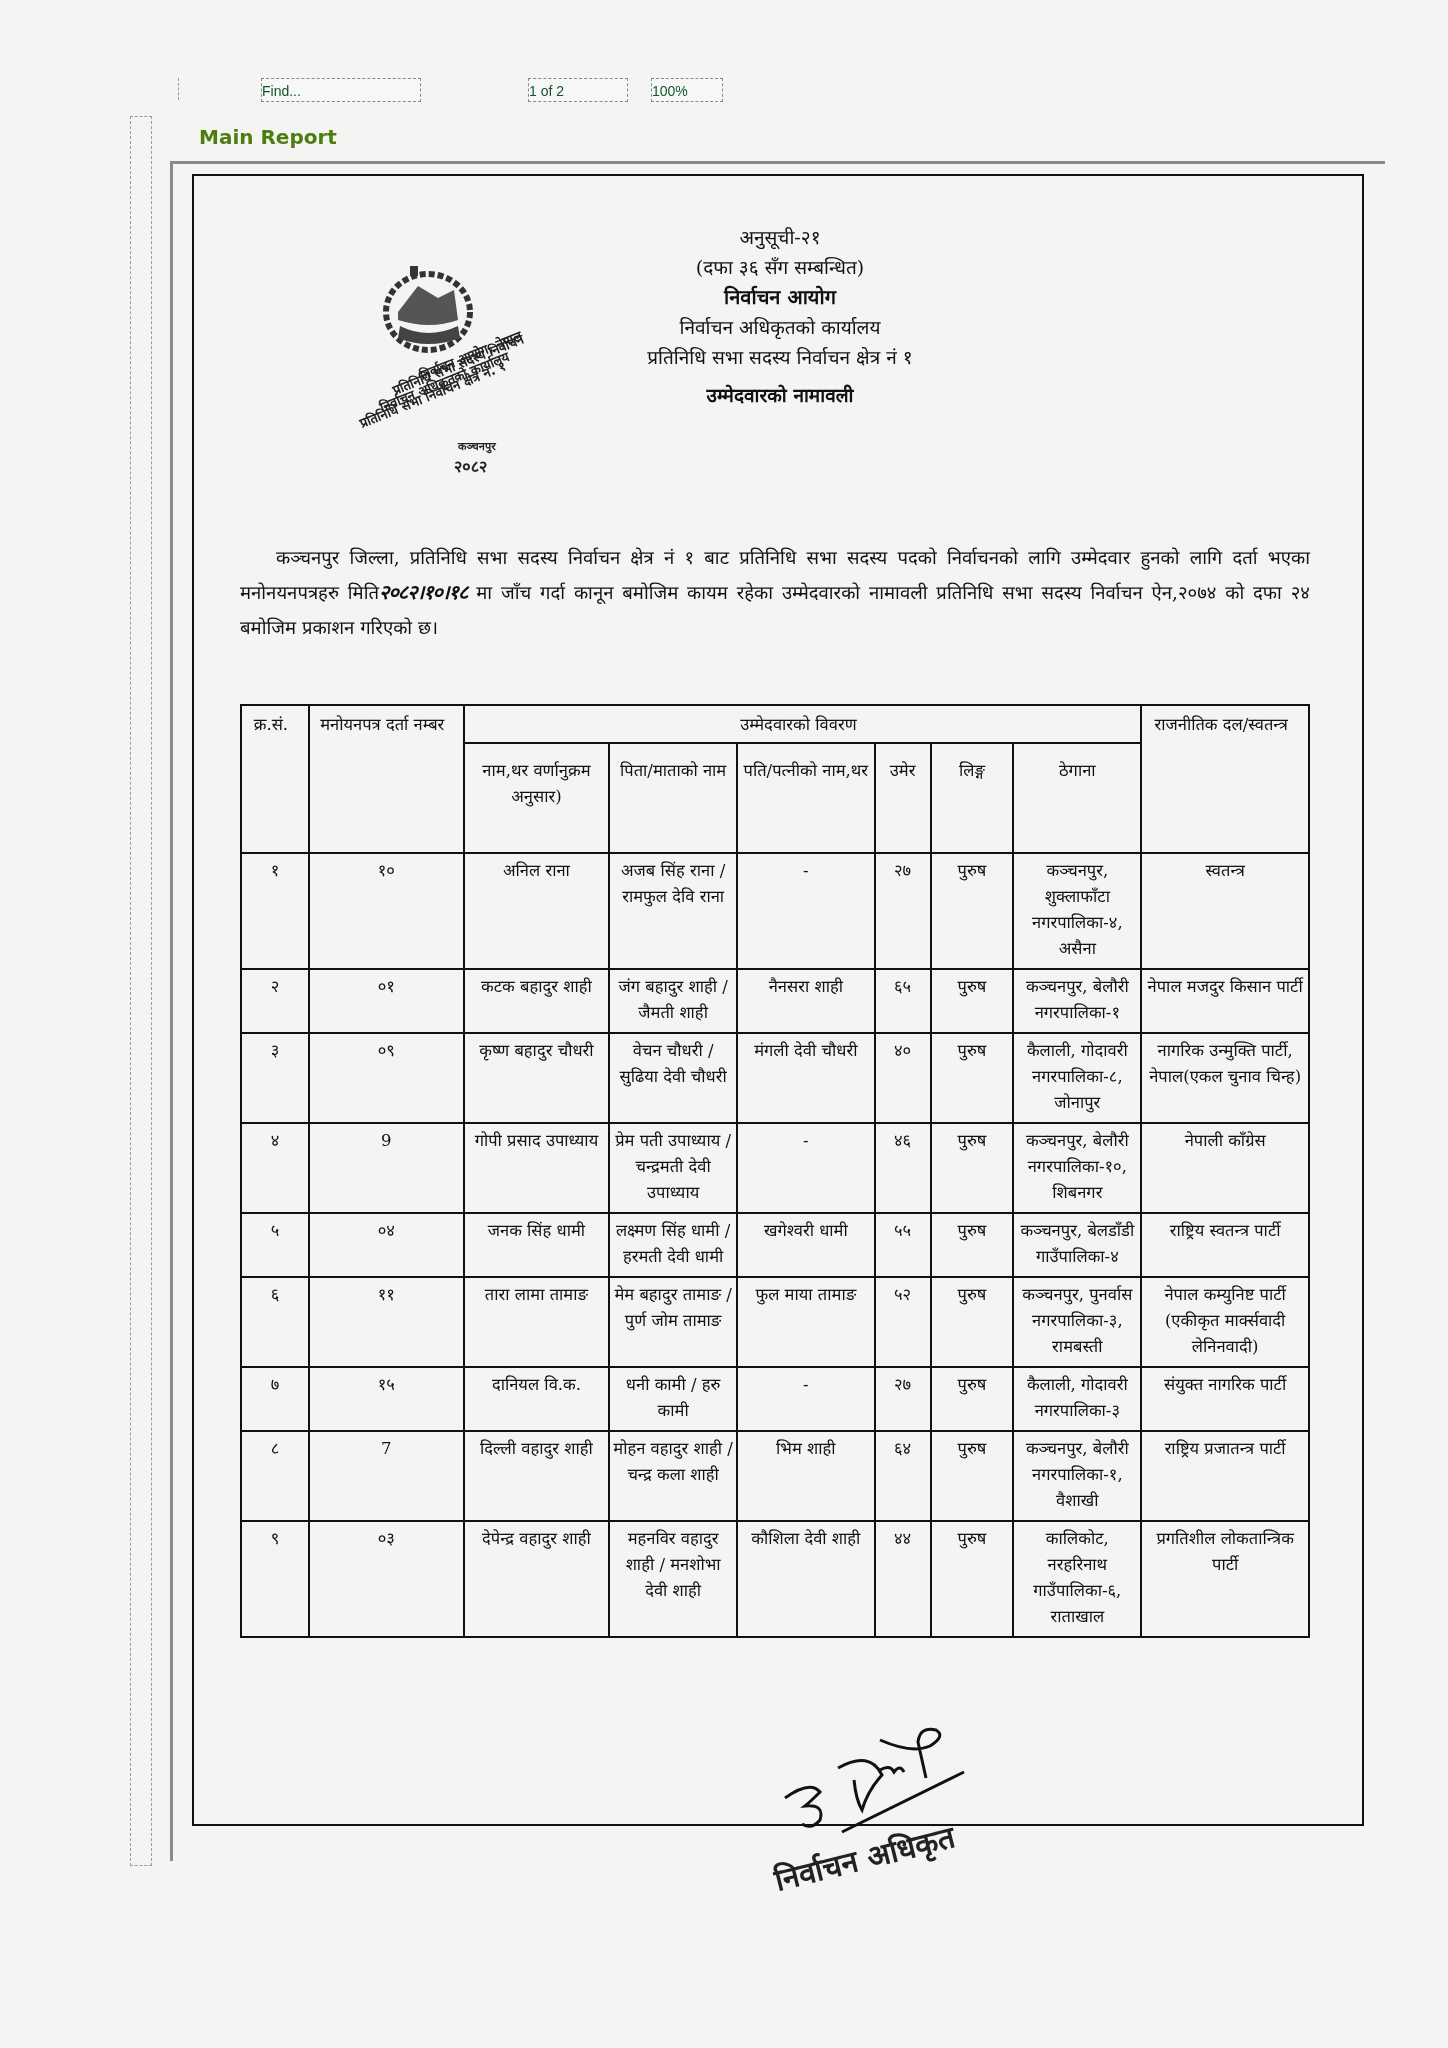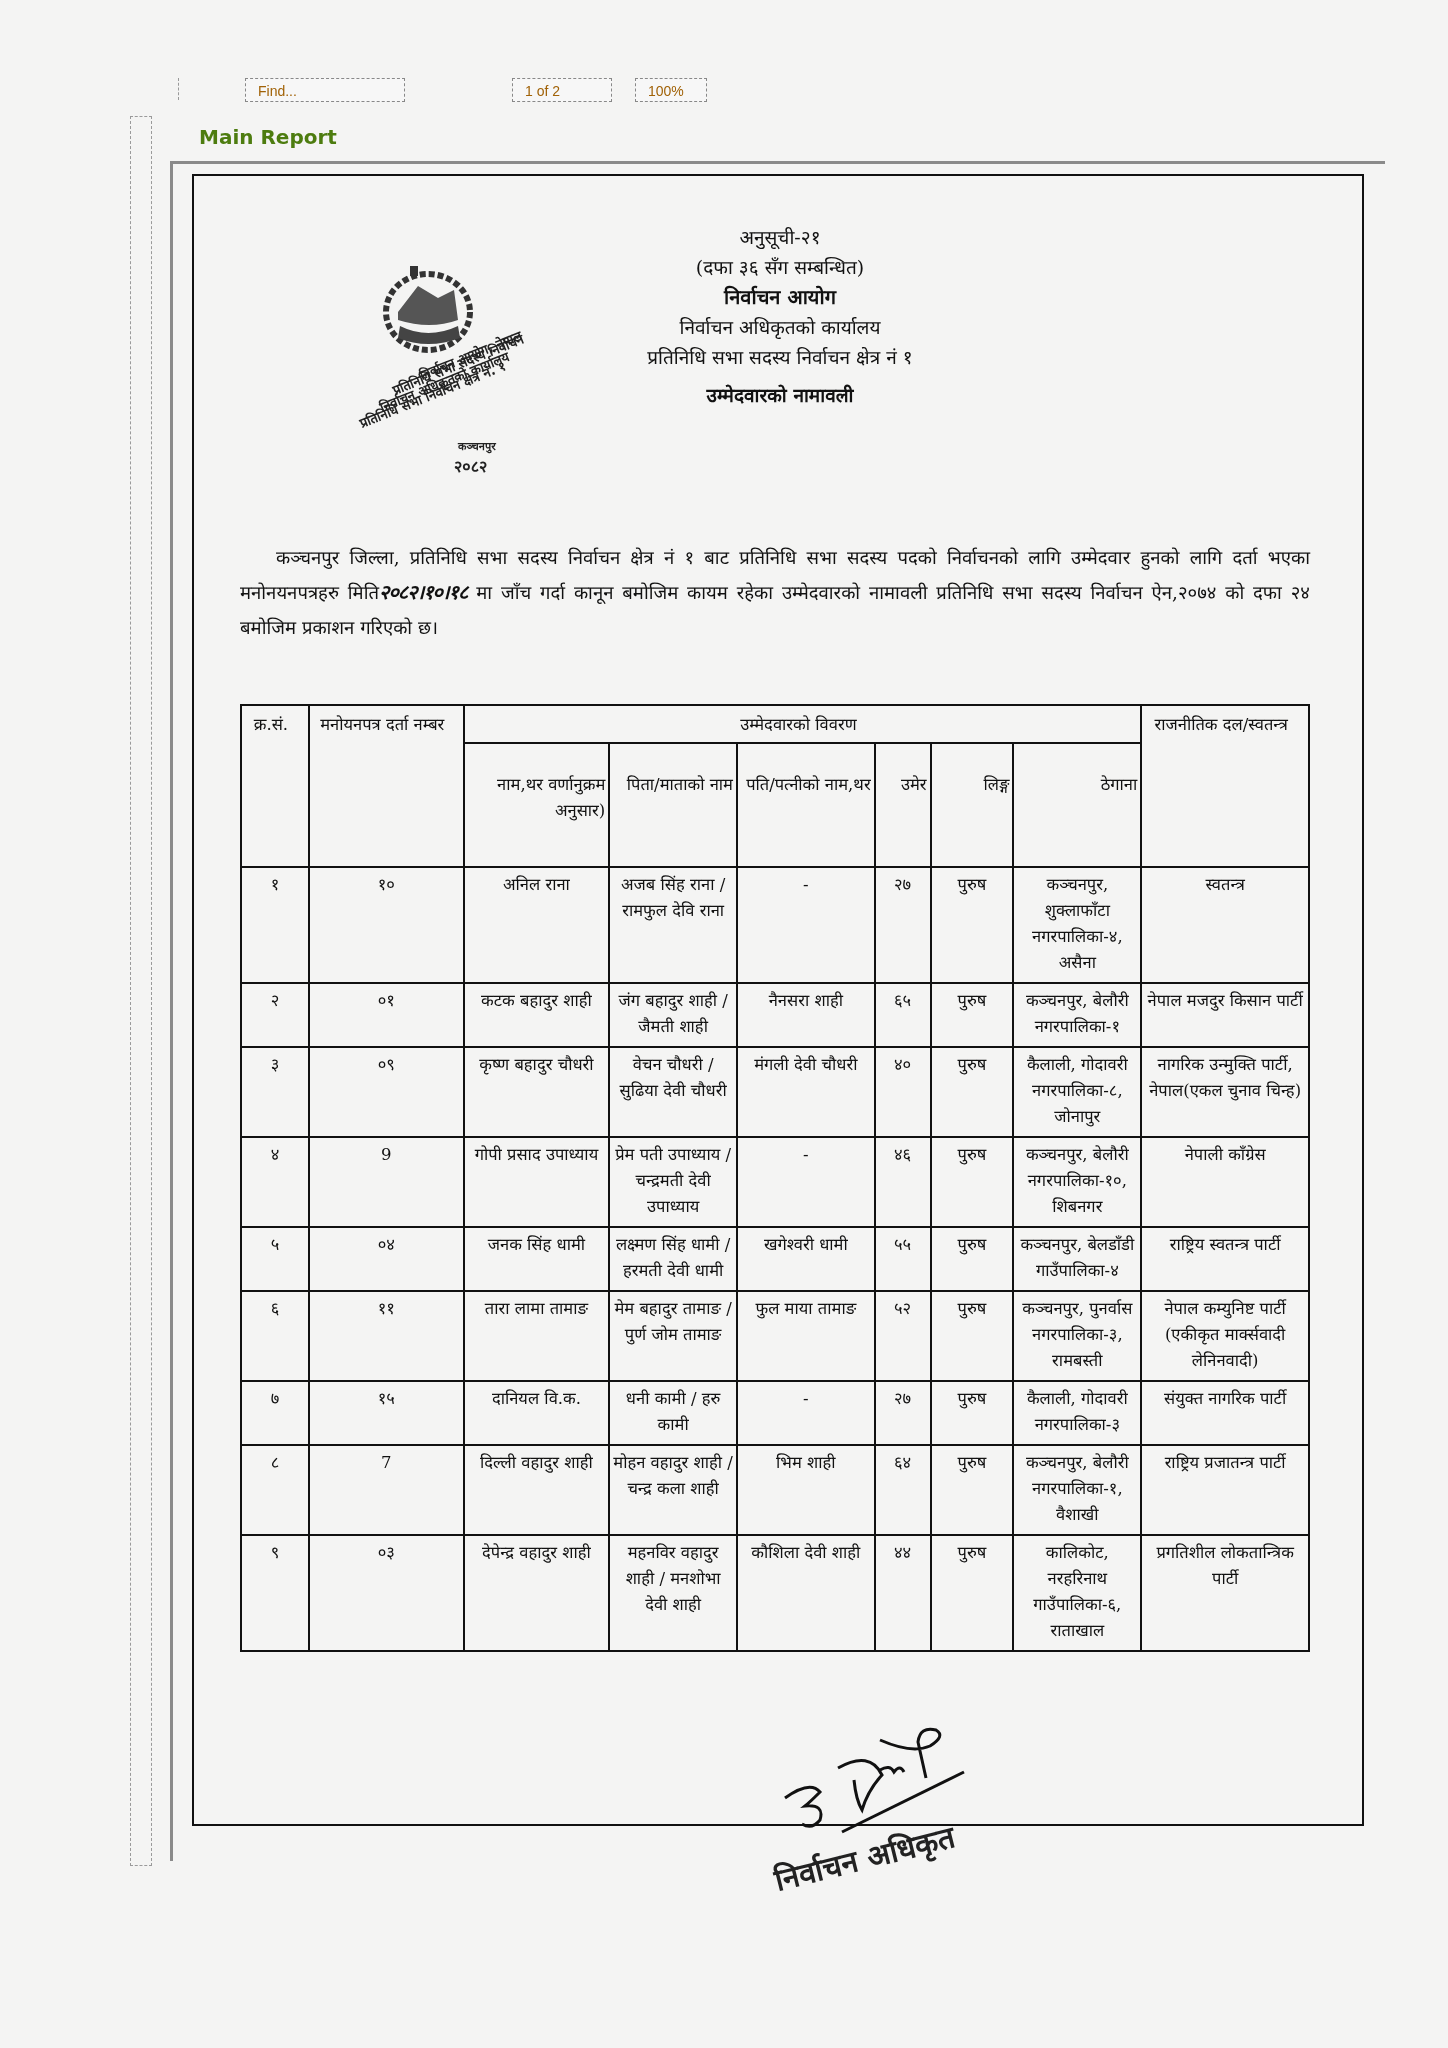--- a/index.html
+++ b/index.html
@@ -5,22 +5,22 @@
   html, body { margin:0; padding:0; }
   body {
     width:1448px; height:2048px; position:relative; overflow:hidden;
     background:#f4f4f3; color:#111;
     font-family:"DejaVu Serif", "Liberation Serif", serif;
   }
   
   .tb-sep { position:absolute; left:178px; top:78px; width:0; height:22px; border-left:1px dashed #999; }
   .tb-box {
     position:absolute; top:78px; height:24px; border:1px dashed #888; background:#f7f7f7;
-    font-family:"Liberation Sans", sans-serif; font-size:14px; line-height:24px; padding-left:12px;
-    box-sizing:border-box; color:#a16207;
+    font-family:"Liberation Sans", sans-serif; font-size:14px; line-height:24px; padding-left:0;
+    box-sizing:border-box; color:#14532d;margin-left:16px;
   }
   #find-box { left:245px; width:160px; }
   #page-box { left:512px; width:100px; }
   #zoom-box { left:635px; width:72px; }
   .main-report {
     position:absolute; left:199px; top:125px;
     font-family:"DejaVu Sans", sans-serif; font-weight:bold; font-size:20px; color:#4d7c0f;
   }
   .left-pane { position:absolute; left:130px; top:116px; width:22px; height:1750px; border:1px dashed #9a9a9a; box-sizing:border-box; }
   .outer-frame { position:absolute; left:170px; top:161px; width:1215px; height:1700px; border-top:3px solid #8a8a8a; border-left:3px solid #8a8a8a; box-sizing:border-box; }
@@ -47,21 +47,21 @@
     border-collapse:collapse; font-size:16.5px; line-height:26px;
   }
   table.cand th, table.cand td {
     border:2px solid #111; vertical-align:top; text-align:center; padding:4px 3px 6px 3px; font-weight:normal;
   }
   table.cand th { vertical-align:top; }
   th.left-hdr { text-align:left; padding-left:10px; }
   col.c1{width:68px} col.c2{width:155px} col.c3{width:146px} col.c4{width:128px}
   col.c5{width:138px} col.c6{width:56px} col.c7{width:83px} col.c8{width:128px} col.c9{width:168px}
   tr.group-row th { padding:6px 11px 4px 3px; height:20px; }
-  tr.sub-row th { height:88px; padding-top:28px;text-align:right; }
+  tr.sub-row th { height:88px; padding-top:14px; }
   td.num { padding-top:10px; }
   
   .signature { position:absolute; left:750px; top:1720px; width:300px; height:200px; }
   .stamp-text {
     position:absolute; left:770px; top:1860px; transform:rotate(-14deg); transform-origin:left top;
     font-family:"DejaVu Sans", sans-serif; font-weight:bold; font-size:30px; color:#222;
   }
 </style>
 </head>
 <body>

